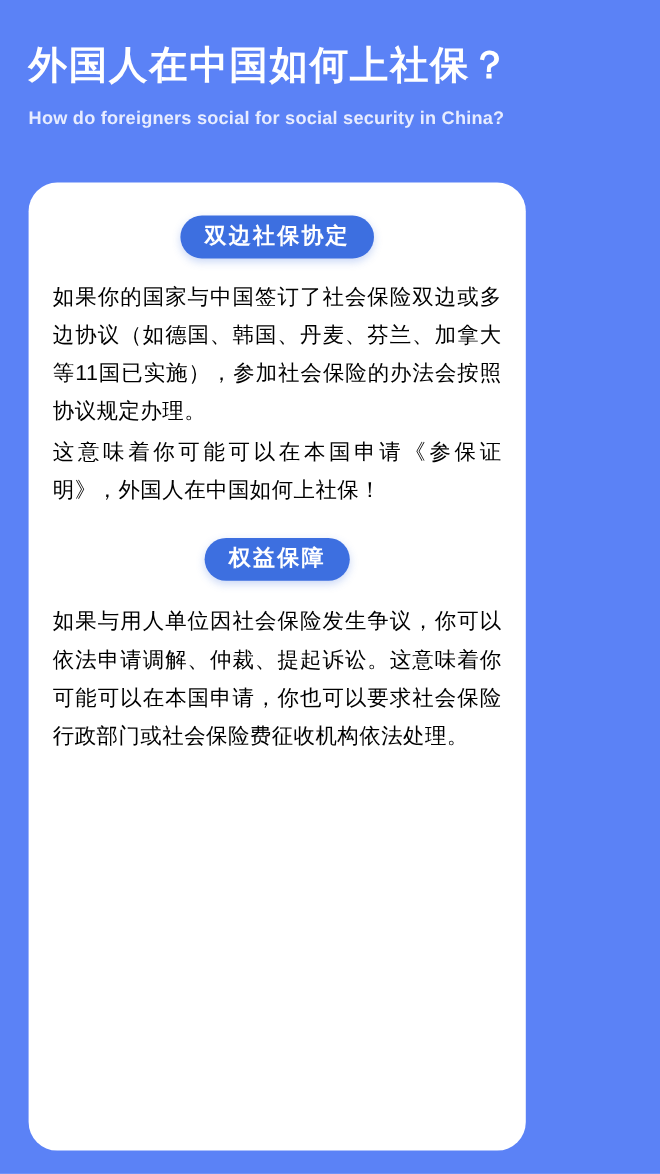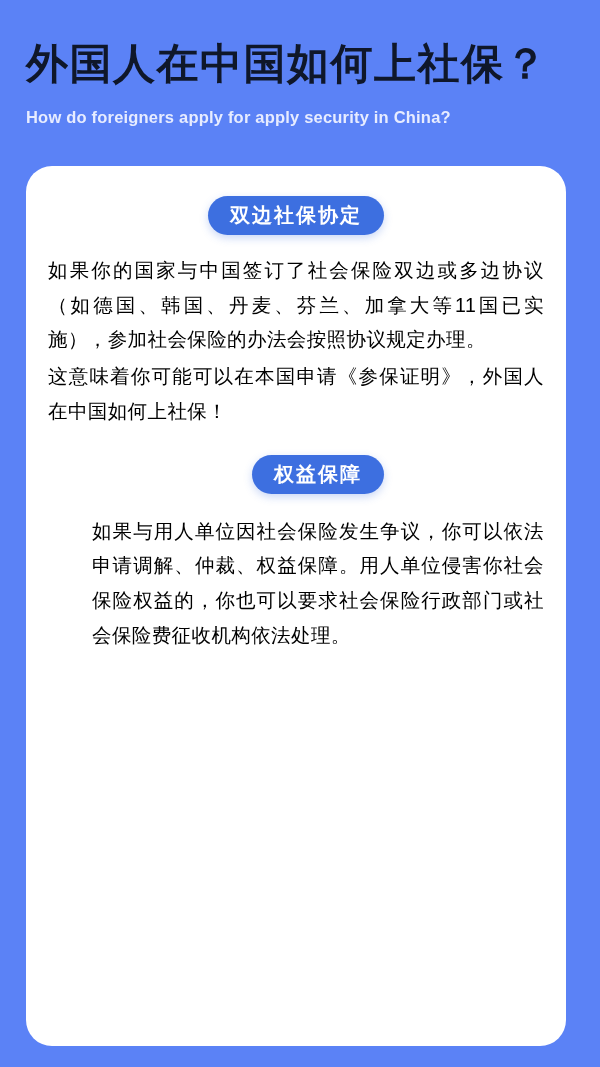--- a/index.html
+++ b/index.html
@@ -17,40 +17,40 @@
     position: relative;
     width: 600px;
     height: 1067px;
     background: #5b82f6;
     box-sizing: border-box;
   }
   .header {
     padding: 38px 26px 0 26px;
   }
   .title-cn {
-    color: #0f172a;
-    font-size: 42px;
+    color: #ffffff;
+    font-size: 35px;
     font-weight: bold;
     letter-spacing: 1.5px;
     line-height: 1.25;
     margin: 0 0 16px 0;
   }
   .title-en {
     color: #e7ecff;
     font-size: 16.5px;
     font-weight: bold;
     letter-spacing: 0.2px;
     line-height: 1.3;
     margin: 0;
   }
   .card {
     position: absolute;
     left: 26px;
     top: 166px;
-    width: 540px;
+    width: 452px;
     height: 880px;
     background: #ffffff;
     border-radius: 26px;
     box-sizing: border-box;
     padding: 26px 22px 20px 22px;
     overflow: hidden;
   }
   .section {
     margin-bottom: 6px;
   }
@@ -75,48 +75,47 @@
     color: #000000;
     font-size: 19.5px;
     line-height: 1.78;
     letter-spacing: 0.4px;
     margin: 0 0 2px 0;
     text-align: justify;
     text-justify: inter-ideograph;
   }
   .section-2 {
     margin-top: 26px;
-    margin-left: 44px;
   }
   .section-2 .badge-wrap {
     margin-bottom: 20px;
   }
 </style>
 </head>
 <body>
 
 <div class="poster">
 
   <div class="header">
     <h1 class="title-cn">外国人在中国如何上社保？</h1>
-    <p class="title-en">How do foreigners apply for apply security in China?</p>
+    <p class="title-en">How do foreigners social for social security in China?</p>
   </div>
 
   <div class="card">
 
     <div class="section">
       <div class="badge-wrap">
         <span class="badge">双边社保协定</span>
       </div>
       <p class="para">如果你的国家与中国签订了社会保险双边或多边协议（如德国、韩国、丹麦、芬兰、加拿大等11国已实施），参加社会保险的办法会按照协议规定办理。</p>
       <p class="para">这意味着你可能可以在本国申请《参保证明》，外国人在中国如何上社保！</p>
     </div>
 
     <div class="section section-2">
       <div class="badge-wrap">
         <span class="badge">权益保障</span>
       </div>
-      <p class="para">如果与用人单位因社会保险发生争议，你可以依法申请调解、仲裁、权益保障。用人单位侵害你社会保险权益的，你也可以要求社会保险行政部门或社会保险费征收机构依法处理。</p>
+      <p class="para">如果与用人单位因社会保险发生争议，你可以依法申请调解、仲裁、提起诉讼。这意味着你可能可以在本国申请，你也可以要求社会保险行政部门或社会保险费征收机构依法处理。</p>
     </div>
 
   </div>
 
 </div>
 
 </body></html>

